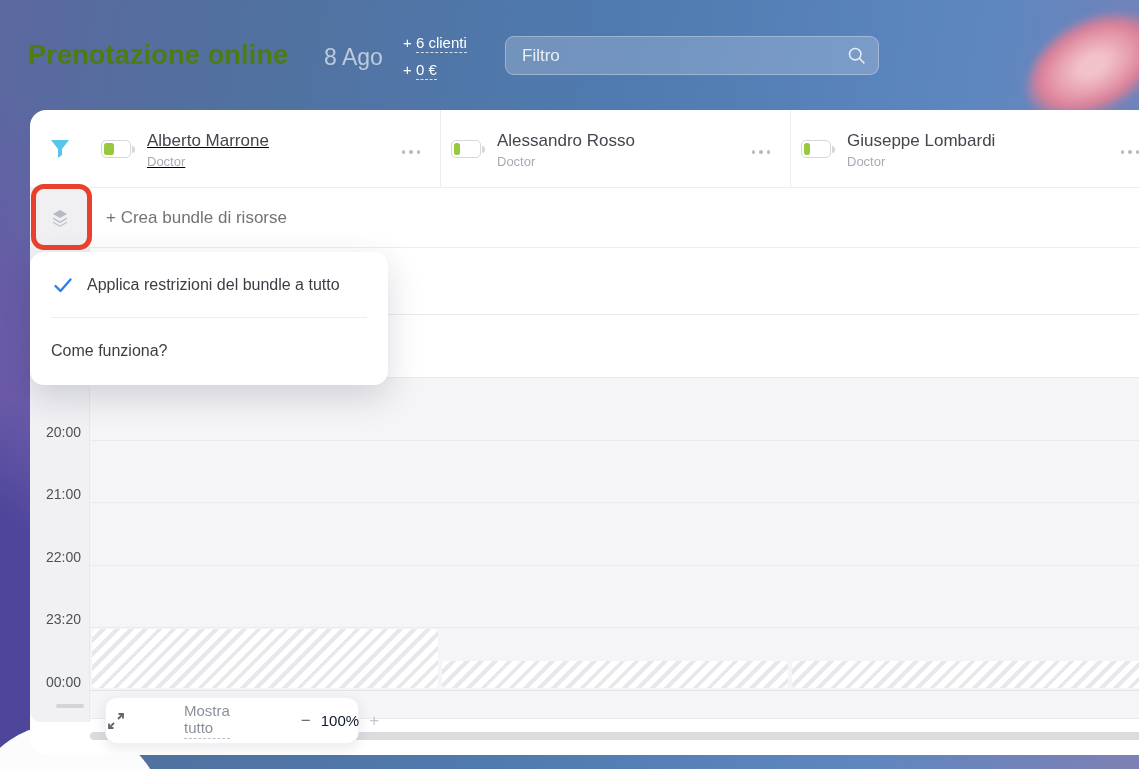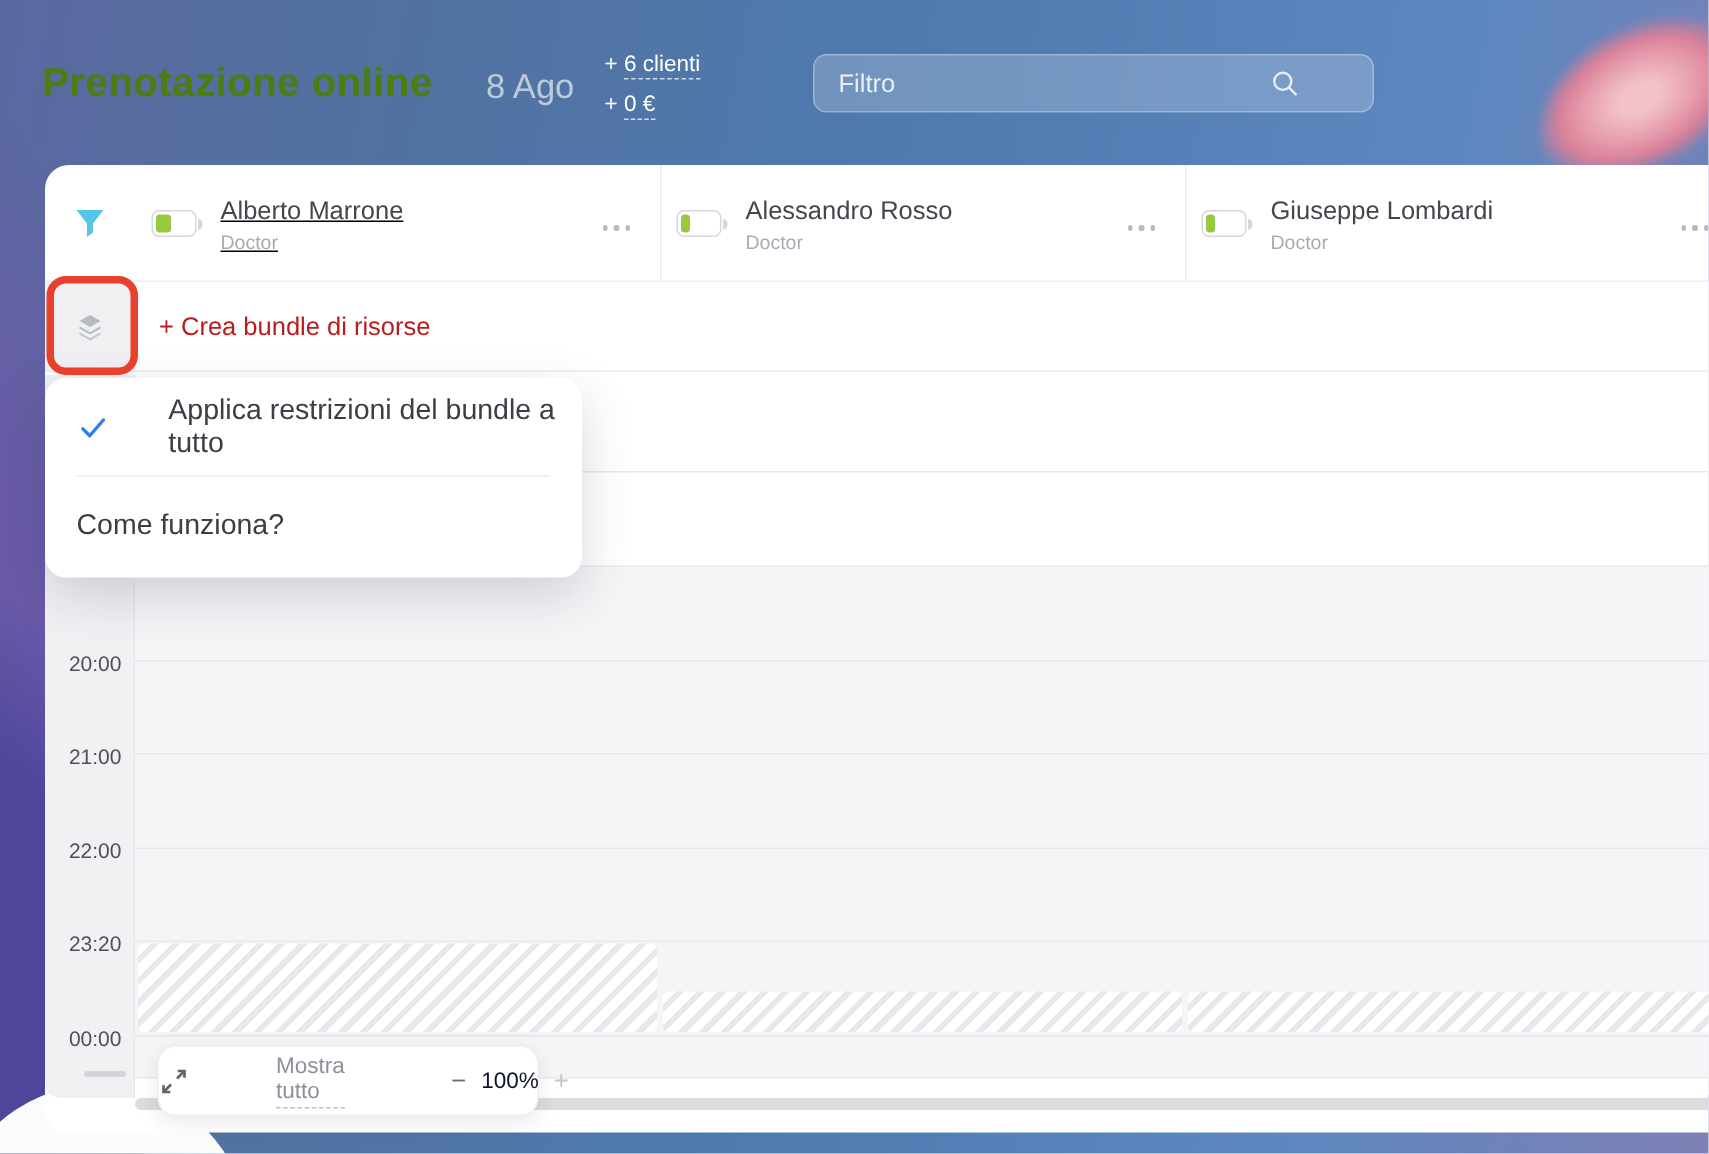--- a/index.html
+++ b/index.html
@@ -21,21 +21,21 @@
 
   
   .page-title { position:absolute; left:28px; top:40px; font-size:27px; font-weight:700; color:#4d7c0f; letter-spacing:.2px; }
   .page-date { position:absolute; left:324px; top:44px; font-size:23px; color:rgba(255,255,255,.62); }
   .hdr-links { position:absolute; left:403px; top:29px; color:#fff; font-size:15px; line-height:27px; }
   .hdr-links .lnk { display:block; cursor:pointer; }
   .hdr-links .u { border-bottom:1px dashed rgba(255,255,255,.75); padding-bottom:1px; }
   .filter-wrap { position:absolute; left:505px; top:36px; width:374px; height:39px; }
   .filter-wrap input { width:100%; height:100%; border-radius:9px; border:1px solid rgba(255,255,255,.30);
     background:rgba(255,255,255,.20); color:#fff; font-size:17px; padding:0 42px 0 16px; outline:none;
-    font-family:"Liberation Sans", sans-serif;margin-left:37px; }
+    font-family:"Liberation Sans", sans-serif; }
   .filter-wrap input::placeholder { color:rgba(255,255,255,.85); }
   .search-ic { position:absolute; right:12px; top:9px; width:21px; height:21px; }
 
   
   .panel { position:absolute; left:30px; top:110px; right:-20px; bottom:14px;
     background:#fff; border-radius:16px; }
 
   .v-sep { position:absolute; top:0; width:1px; height:620px; background:#ebedf0; }
 
   .hdr-row { position:absolute; left:0; top:0; right:0; height:78px; border-bottom:1px solid #edeef1; }
@@ -47,27 +47,27 @@
   .doc-role { font-size:13px; color:#a6abb3; margin-top:3px; }
   .cap { display:flex; align-items:center; cursor:pointer; }
   .cap-body { width:30px; height:18px; border:1.5px solid #d4d7db; border-radius:5px; background:#fff; padding:2px; }
   .cap-fill { height:100%; background:#97c93e; border-radius:2.5px; }
   .cap-nub { width:3px; height:7px; background:#d4d7db; border-radius:0 3px 3px 0; margin-left:1px; }
   .more-btn { position:absolute; right:16px; top:36px; display:flex; gap:4px; cursor:pointer; padding:4px; }
   .more-btn i { width:3.5px; height:3.5px; border-radius:50%; background:#b7bcc4; }
 
   .bundle-row { position:absolute; left:60px; right:0; top:78px; height:60px; background:#fff;
     border-bottom:1px solid #edeef1; display:flex; align-items:center; cursor:pointer; }
-  .bundle-label { margin-left:16px; font-size:17px; color:#b91c1c; }
+  .bundle-label { margin-left:16px; font-size:17px; color:#737373; }
   .layers-cell { position:absolute; left:0; top:78px; width:60px; height:60px; background:#f0f0f3;
     display:flex; align-items:center; justify-content:center; cursor:pointer; }
   .red-box { position:absolute; left:1px; top:74px; width:61px; height:66px;
     border:5px solid #e8402d; border-radius:13px; z-index:7; }
 
-  .gutter { position:absolute; left:0; top:140px; width:60px; height:482px; background:#f1f1f4;
+  .gutter { position:absolute; left:0; top:130px; width:60px; height:482px; background:#f1f1f4;
     border-right:1px solid #e7e8eb; border-radius:0 0 0 10px; }
   .t-label { position:absolute; right:8px; width:46px; text-align:right; font-size:14px; color:#4c5158; line-height:16px; }
   .scroll-dash { position:absolute; left:26px; top:464px; width:28px; height:4px; background:#d3d3d8; border-radius:2px; }
 
   .grid { position:absolute; left:60px; right:0; top:138px; height:482px; background:#fff; }
   .gray-band { position:absolute; left:0; right:0; top:129px; height:341px; background:#f5f5f7; }
   .hline { position:absolute; left:0; right:0; height:1px; background:#e9eaed; }
   .hline.strong { background:#e2e3e7; }
   .hatch { position:absolute; background:repeating-linear-gradient(135deg,#ffffff 0 6px,#e7e8ec 6px 10px);
     border-radius:4px; }
@@ -83,21 +83,21 @@
   .expand-btn { width:54px; cursor:pointer; }
   .showall-btn { padding:0 16px; font-size:15px; color:#8b919c; cursor:pointer; }
   .showall-btn span { border-bottom:1px dashed #b9bec7; padding-bottom:2px; }
   .zoom-group { padding:0 13px; gap:10px; }
   .zoom-minus { font-size:17px; color:#666b73; cursor:pointer; }
   .zoom-val { font-size:15px; color:#0f172a; }
   .zoom-plus { font-size:17px; color:#c3c7cd; cursor:pointer; }
 
   .menu { position:absolute; left:0; top:142px; width:358px; height:133px; background:#fff;
     border-radius:14px; box-shadow:0 12px 34px rgba(40,45,70,.18); z-index:6; }
-  .menu-item { height:65px; display:flex; align-items:center; cursor:pointer; font-size:19px; color:#3b3e44;gap:27px; }
+  .menu-item { height:65px; display:flex; align-items:center; cursor:pointer; font-size:16px; color:#3b3e44; }
   .menu-item .check { width:22px; height:22px; margin-left:22px; }
   .menu-item .mi-label { margin-left:13px; }
   .menu-item.plain { padding-left:21px; }
   .menu-divider { height:1px; background:#ededf0; margin:0 21px; }
 </style>
 </head>
 <body>
 
 <div class="petal"></div>
 <div class="white-circle"></div>

